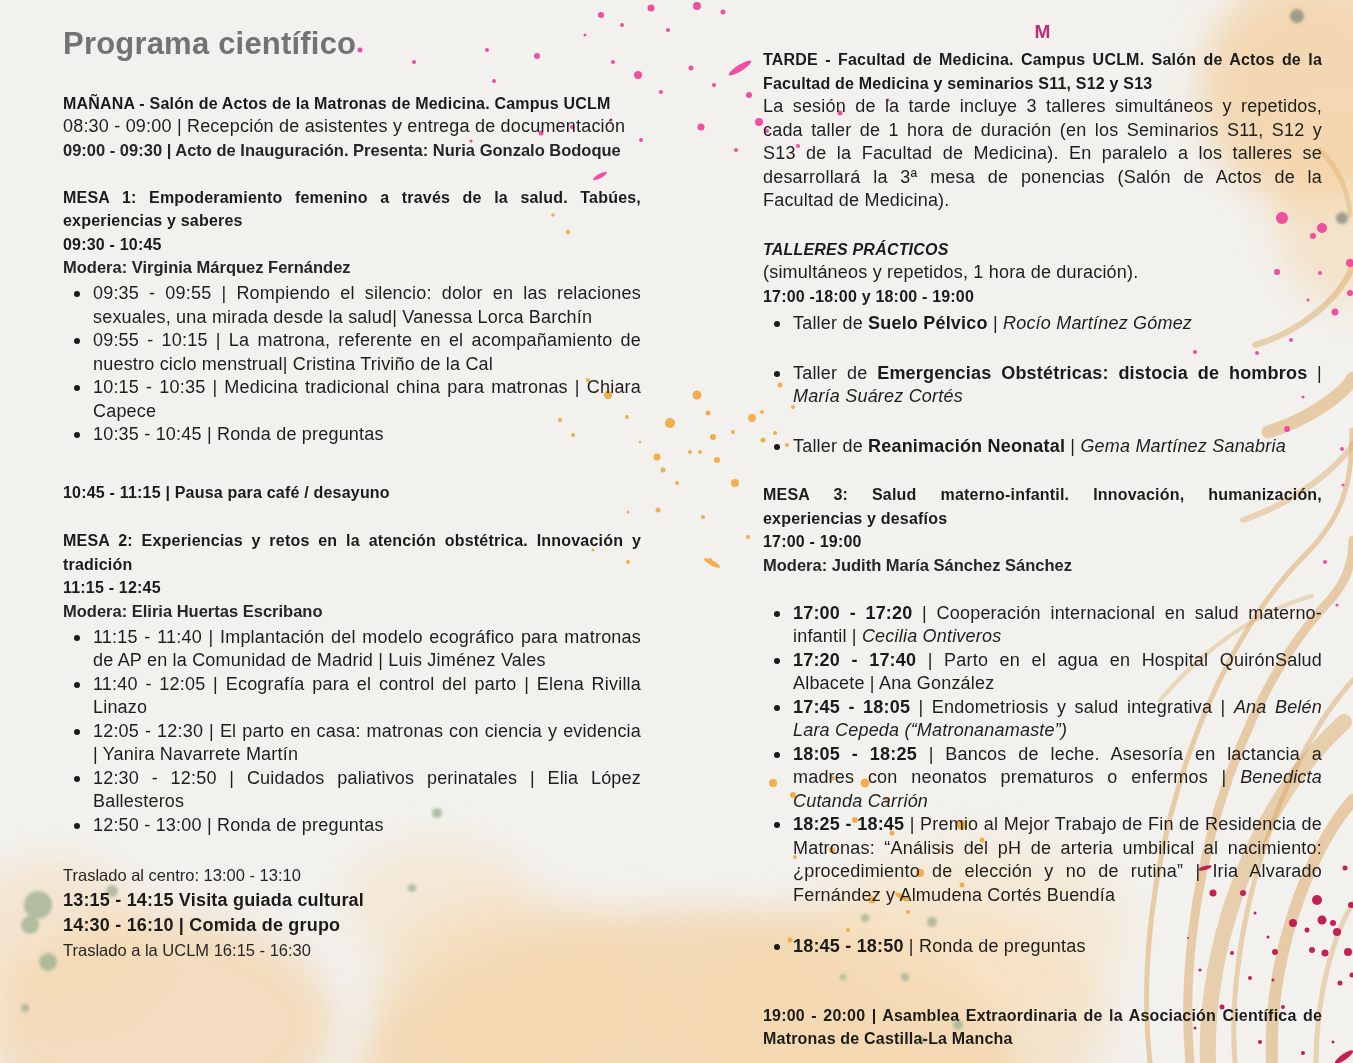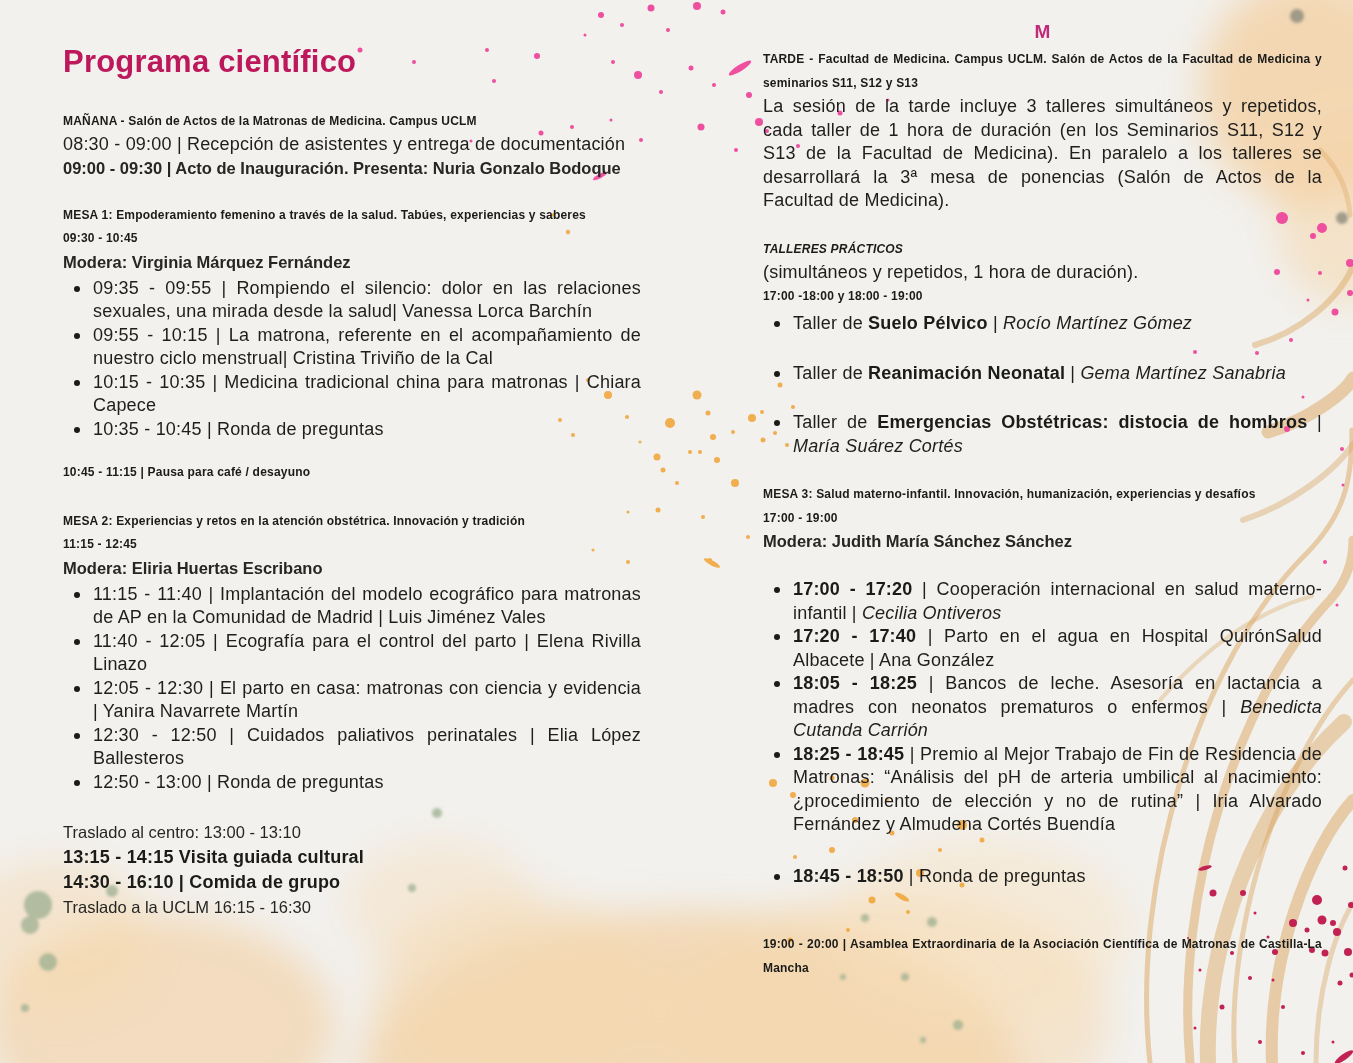--- a/index.html
+++ b/index.html
@@ -19,35 +19,35 @@
     gap:122px;
     box-sizing:border-box;
   }
   .col{display:block;}
   .col.left{width:578px;flex:0 0 578px;}
   .col.right{width:559px;flex:0 0 559px;}
 
   h1.title{
     font-size:31px;line-height:1.15;
     font-weight:700;
-    color:#be185d;
-    margin:26px 0 30px 0;
+    color:#737373;
+    margin:8px 0 30px 0;
     letter-spacing:.2px;
   }
   .m-letter{
     text-align:center;
     font-size:19px;font-weight:600;
     color:#bf2b79;
     margin:2px 0 4px 0;
     height:24px;line-height:24px;
   }
   p{margin:0;}
   .hdr{
     font-weight:700;
-    font-size:12px;line-height:23.5px;
+    font-size:16px;line-height:23.5px;
     letter-spacing:.2px;
     text-align:justify;text-align-last:left;
     color:#1b1b19;
   }
   .body{
     font-weight:400;
     font-size:18px;line-height:23.5px;
     letter-spacing:.2px;
     text-align:justify;text-align-last:left;
   }
@@ -78,21 +78,21 @@
   ul.prog.spaced li{margin-bottom:26px;}
   ul.prog.spaced li:last-child{margin-bottom:0;}
   ul.prog li.gap{margin-top:28px;}
 
   .schedule{margin-top:26px;}
   .schedule div{line-height:24px;}
   .b{font-weight:700;font-size:18px;letter-spacing:.2px;color:#1b1b19;}
   .i{font-style:italic;}
   .sm{font-size:16.5px;color:#262624;}
 
-  .pausa{margin-top:20px;}
+  .pausa{margin-top:34px;}
 </style>
 </head>
 <body>
 
 <div class="page">
 
   <svg class="deco" viewBox="0 0 1353 1063" aria-hidden="true">
     <defs>
       <filter id="blur18" x="-60%" y="-60%" width="220%" height="220%">
           <feGaussianBlur stdDeviation="18"></feGaussianBlur>
@@ -344,32 +344,33 @@
 
       <p class="hdr">TARDE - Facultad de Medicina. Campus UCLM. Salón de Actos de la Facultad de Medicina y seminarios S11, S12 y S13</p>
       <p class="body">La sesión de la tarde incluye 3 talleres simultáneos y repetidos, cada taller de 1 hora de duración (en los Seminarios S11, S12 y S13 de la Facultad de Medicina). En paralelo a los talleres se desarrollará la 3ª mesa de ponencias (Salón de Actos de la Facultad de Medicina).</p>
 
       <div class="mt-sec">
         <p class="hdr italic">TALLERES PRÁCTICOS</p>
         <p class="body">(simultáneos y repetidos, 1 hora de duración).</p>
         <p class="hdr">17:00 -18:00 y 18:00 - 19:00</p>
         <ul class="prog spaced" style="">
             <li><span>Taller de </span><span class="b">Suelo Pélvico</span><span> | </span><span class="i">Rocío Martínez Gómez</span></li>
+            <li><span>Taller de </span><span class="b">Emergencias Obstétricas: distocia de hombros</span><span> | </span><span class="i">María Suárez Cortés</span></li>
             <li><span>Taller de </span><span class="b">Reanimación Neonatal</span><span> | </span><span class="i">Gema Martínez Sanabria</span></li>
-            <li><span>Taller de </span><span class="b">Emergencias Obstétricas: distocia de hombros</span><span> | </span><span class="i">María Suárez Cortés</span></li>
           </ul>
       </div>
 
       <div class="mt-sec">
         <p class="hdr">MESA 3: Salud materno-infantil. Innovación, humanización, experiencias y desafíos</p>
         <p class="hdr">17:00 - 19:00</p>
         <p class="small">Modera: Judith María Sánchez Sánchez</p>
         <ul class="prog" style="margin-top:26px">
             <li><span class="b">17:00 - 17:20</span><span> | Cooperación internacional en salud materno-infantil | </span><span class="i">Cecilia Ontiveros</span></li>
             <li><span class="b">17:20 - 17:40</span><span> | Parto en el agua en Hospital QuirónSalud Albacete | Ana González</span></li>
+            <li><span class="b">17:45 - 18:05</span><span> | Endometriosis y salud integrativa | </span><span class="i">Ana Belén Lara Cepeda (“Matronanamaste”)</span></li>
             <li><span class="b">18:05 - 18:25</span><span> | Bancos de leche. Asesoría en lactancia a madres con neonatos prematuros o enfermos | </span><span class="i">Benedicta Cutanda Carrión</span></li>
             <li><span class="b">18:25 - 18:45</span><span> | Premio al Mejor Trabajo de Fin de Residencia de Matronas: “Análisis del pH de arteria umbilical al nacimiento: ¿procedimiento de elección y no de rutina” | Iria Alvarado Fernández y Almudena Cortés Buendía</span></li>
             <li class="gap"><span class="b">18:45 - 18:50</span><span> | Ronda de preguntas</span></li>
           </ul>
       </div>
 
       <p class="hdr" style="margin-top:45px">19:00 - 20:00 | Asamblea Extraordinaria de la Asociación Científica de Matronas de Castilla-La Mancha</p>
     </div>
 
   </div>

